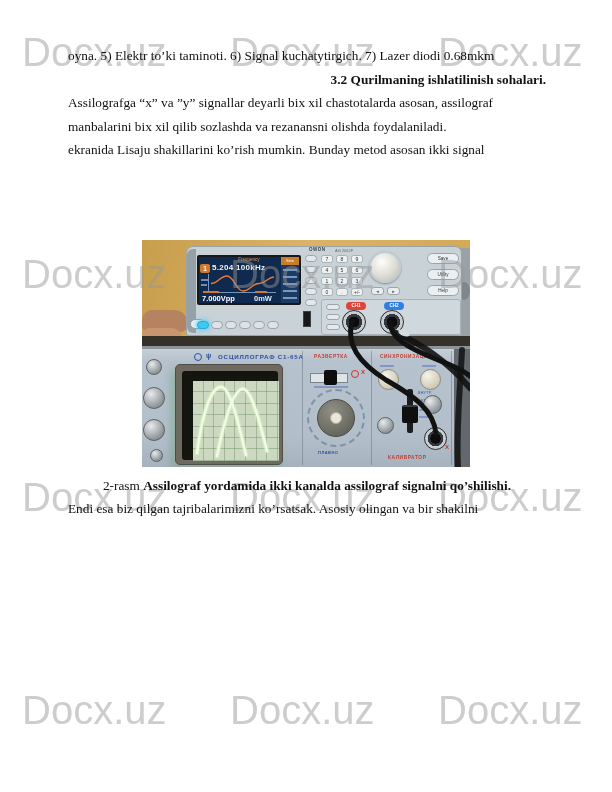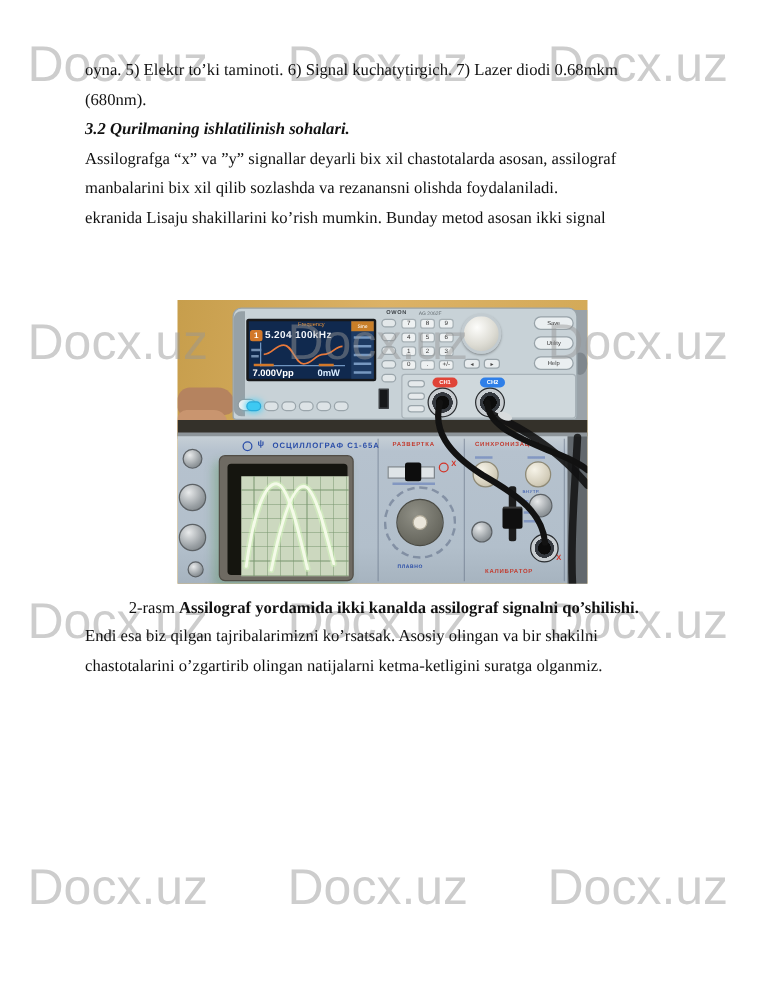--- a/index.html
+++ b/index.html
@@ -5,21 +5,21 @@
   html,body{margin:0;padding:0;background:#e9e9e9;}
   .page{position:relative;width:612px;height:792px;background:#ffffff;margin:0 auto;
         overflow:hidden;font-family:"Liberation Serif",serif;color:#111;}
   
   .wm{position:absolute;z-index:2;font-family:"Liberation Sans",sans-serif;
       font-size:40px;font-weight:400;color:rgba(150,150,150,0.48);
       letter-spacing:0px;white-space:nowrap;user-select:none;}
   
   .txt{position:absolute;z-index:3;left:68px;width:478px;font-size:13.3px;
        line-height:23.5px;white-space:nowrap;}
-  .txt .center{text-align:left;font-weight:bold;white-space:normal;font-style:italic;}
+  .txt .center{text-align:right;font-weight:bold;white-space:normal;}
   .caption{position:absolute;z-index:3;left:52px;width:510px;top:474px;
            font-size:13.3px;line-height:23.5px;text-align:center;white-space:nowrap;}
   .pagenum{position:absolute;z-index:3;left:0;top:728px;width:612px;text-align:center;
            font-size:13px;font-weight:bold;}
   
   .photo{position:absolute;z-index:1;left:142px;top:240px;width:328px;height:227px;
          overflow:hidden;background:linear-gradient(100deg,#c79e4c,#dcb266 45%,#d2a855);
          font-family:"Liberation Sans",sans-serif;}
   .photo *{position:absolute;box-sizing:border-box;}
   
@@ -132,21 +132,20 @@
   <span class="wm" style="left:438px;top:252px">Docx.uz</span>
   <span class="wm" style="left:22px;top:475px">Docx.uz</span>
   <span class="wm" style="left:230px;top:475px">Docx.uz</span>
   <span class="wm" style="left:438px;top:475px">Docx.uz</span>
   <span class="wm" style="left:22px;top:688px">Docx.uz</span>
   <span class="wm" style="left:230px;top:688px">Docx.uz</span>
   <span class="wm" style="left:438px;top:688px">Docx.uz</span>
 
   <div class="txt" style="top:44px">
     <div>oyna. 5) Elektr to’ki taminoti. 6) Signal kuchatytirgich. 7) Lazer diodi 0.68mkm</div>
-    <div>(680nm).</div>
     <div class="center">3.2 Qurilmaning ishlatilinish sohalari.</div>
     <div>Assilografga “x” va ”y” signallar deyarli bix xil chastotalarda asosan, assilograf</div>
     <div>manbalarini bix xil qilib sozlashda va rezanansni olishda foydalaniladi.</div>
     <div>ekranida Lisaju shakillarini ko’rish mumkin. Bunday metod asosan ikki signal</div>
   </div>
 
   <div class="photo">
 
     <div class="hand1"></div>
     <div class="hand2"></div>
@@ -304,16 +303,15 @@
       <ellipse cx="262" cy="93" rx="6" ry="3" transform="rotate(22 262 93)" fill="#d8dcde"></ellipse>
     </svg>
   </div>
 
   <div class="caption">
     <span>2-rasm </span><b>Assilograf yordamida ikki kanalda assilograf signalni qo’shilishi.</b>
   </div>
 
   <div class="txt" style="top:497px">
     <div>Endi esa biz qilgan tajribalarimizni ko’rsatsak. Asosiy olingan va bir shakilni</div>
-    <div>chastotalarini o’zgartirib olingan natijalarni ketma-ketligini suratga olganmiz.</div>
   </div>
 
 </div>
 
 </body></html>

